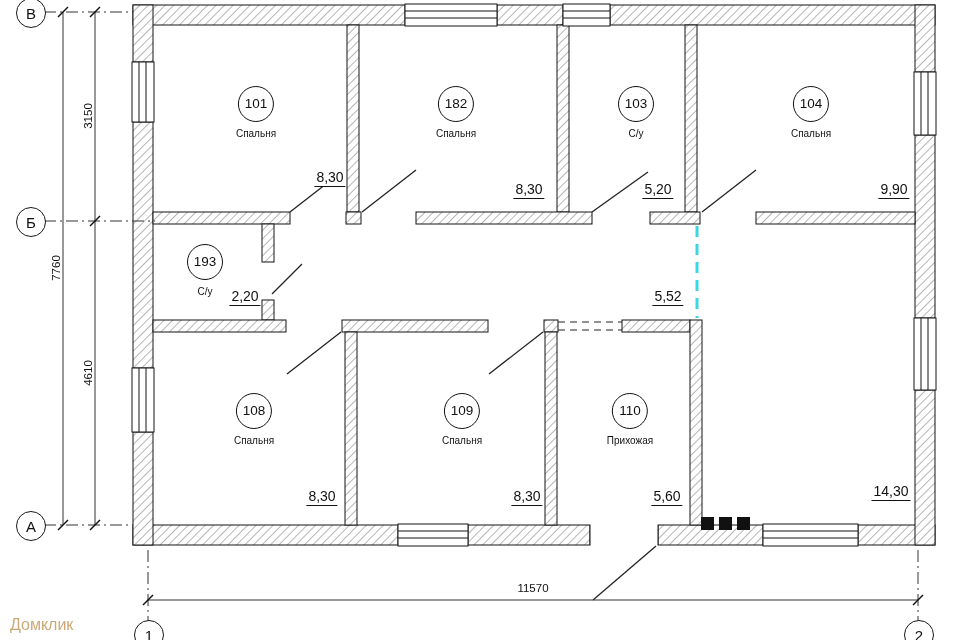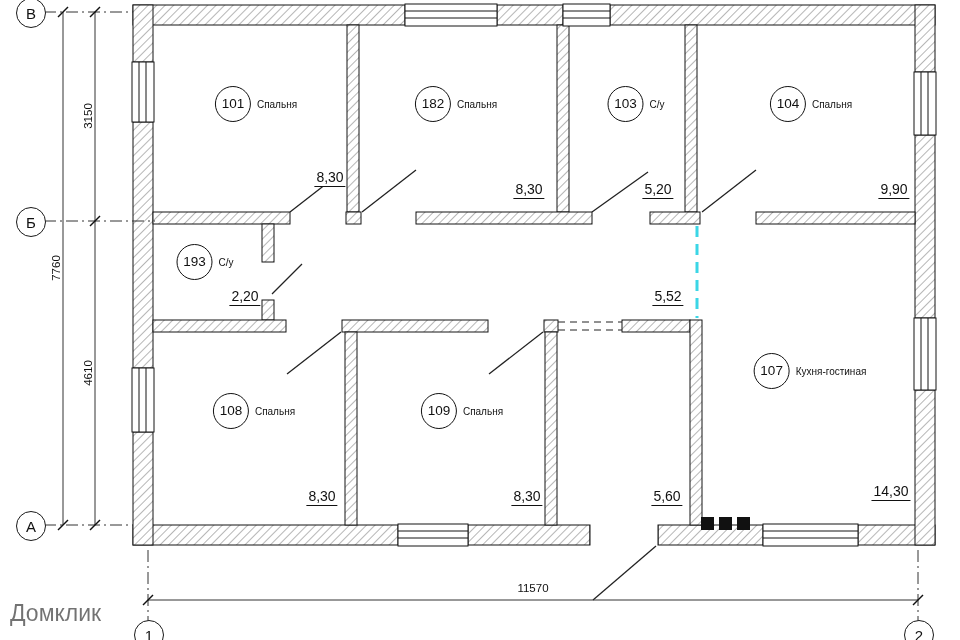--- a/index.html
+++ b/index.html
@@ -7,40 +7,40 @@
     position:relative;width:960px;height:640px;background:#ffffff;
     font-family:"Liberation Sans",sans-serif;overflow:hidden;color:#111;
   }
   .plan-svg{position:absolute;left:0;top:0;}
   .axis-circle{
     position:absolute;width:28px;height:28px;border:1.5px solid #1a1a1a;border-radius:50%;
     background:#fff;display:flex;align-items:center;justify-content:center;
     font-size:15px;line-height:1;z-index:3;
   }
   .room-label{
-    position:absolute;transform:translateX(-50%);display:flex;flex-direction:row;
+    position:absolute;transform:translateX(-50%);display:flex;flex-direction:column;
     align-items:center;gap:6px;z-index:2;
   }
   .room-num{
     width:34px;height:34px;border:1.4px solid #111;border-radius:50%;background:#fff;
     display:flex;align-items:center;justify-content:center;font-size:13.5px;line-height:1;
   }
   .room-name{font-size:10px;white-space:nowrap;background:rgba(255,255,255,.0);}
   .room-area{
     position:absolute;transform:translate(-50%,-50%);font-size:14px;white-space:nowrap;
     border-bottom:1.3px solid #111;padding:0 2px 1px;z-index:2;background:#fff;
   }
   .dim{
     position:absolute;font-size:11.5px;white-space:nowrap;z-index:2;
     transform:translate(-50%,-50%);
   }
   .dim.rot{transform:translate(-50%,-50%) rotate(-90deg);}
   .dim.above{transform:translate(-50%,-100%);}
   .watermark{
-    position:absolute;left:10px;bottom:13px;font-size:23px;color:#000000;opacity:.55;z-index:1;
+    position:absolute;left:10px;bottom:6px;font-size:16px;color:#a16207;opacity:.55;z-index:1;
   }
 </style>
 </head>
 <body>
 
 <div class="canvas">
 
   <svg class="plan-svg" width="960" height="640" viewBox="0 0 960 640">
     <defs>
       <pattern id="hatch" width="6" height="6" patternUnits="userSpaceOnUse" patternTransform="rotate(45)">
@@ -203,31 +203,31 @@
     <div class="room-name">С/у</div>
   </div>
   <div class="room-label" style="left:811px;top:86px">
     <div class="room-num">104</div>
     <div class="room-name">Спальня</div>
   </div>
   <div class="room-label" style="left:205px;top:244px">
     <div class="room-num">193</div>
     <div class="room-name">С/у</div>
   </div>
-  <div class="room-label" style="left:810px;top:353px">
-    <div class="room-num">107</div>
-    <div class="room-name">Кухня-гостиная</div>
-  </div>
   <div class="room-label" style="left:254px;top:393px">
     <div class="room-num">108</div>
     <div class="room-name">Спальня</div>
   </div>
   <div class="room-label" style="left:462px;top:393px">
     <div class="room-num">109</div>
     <div class="room-name">Спальня</div>
+  </div>
+  <div class="room-label" style="left:630px;top:393px">
+    <div class="room-num">110</div>
+    <div class="room-name">Прихожая</div>
   </div>
 
   <div class="room-area" style="left:330px;top:178px">8,30</div>
   <div class="room-area" style="left:529px;top:190px">8,30</div>
   <div class="room-area" style="left:658px;top:190px">5,20</div>
   <div class="room-area" style="left:894px;top:190px">9,90</div>
   <div class="room-area" style="left:245px;top:297px">2,20</div>
   <div class="room-area" style="left:668px;top:297px">5,52</div>
   <div class="room-area" style="left:891px;top:492px">14,30</div>
   <div class="room-area" style="left:322px;top:497px">8,30</div>

